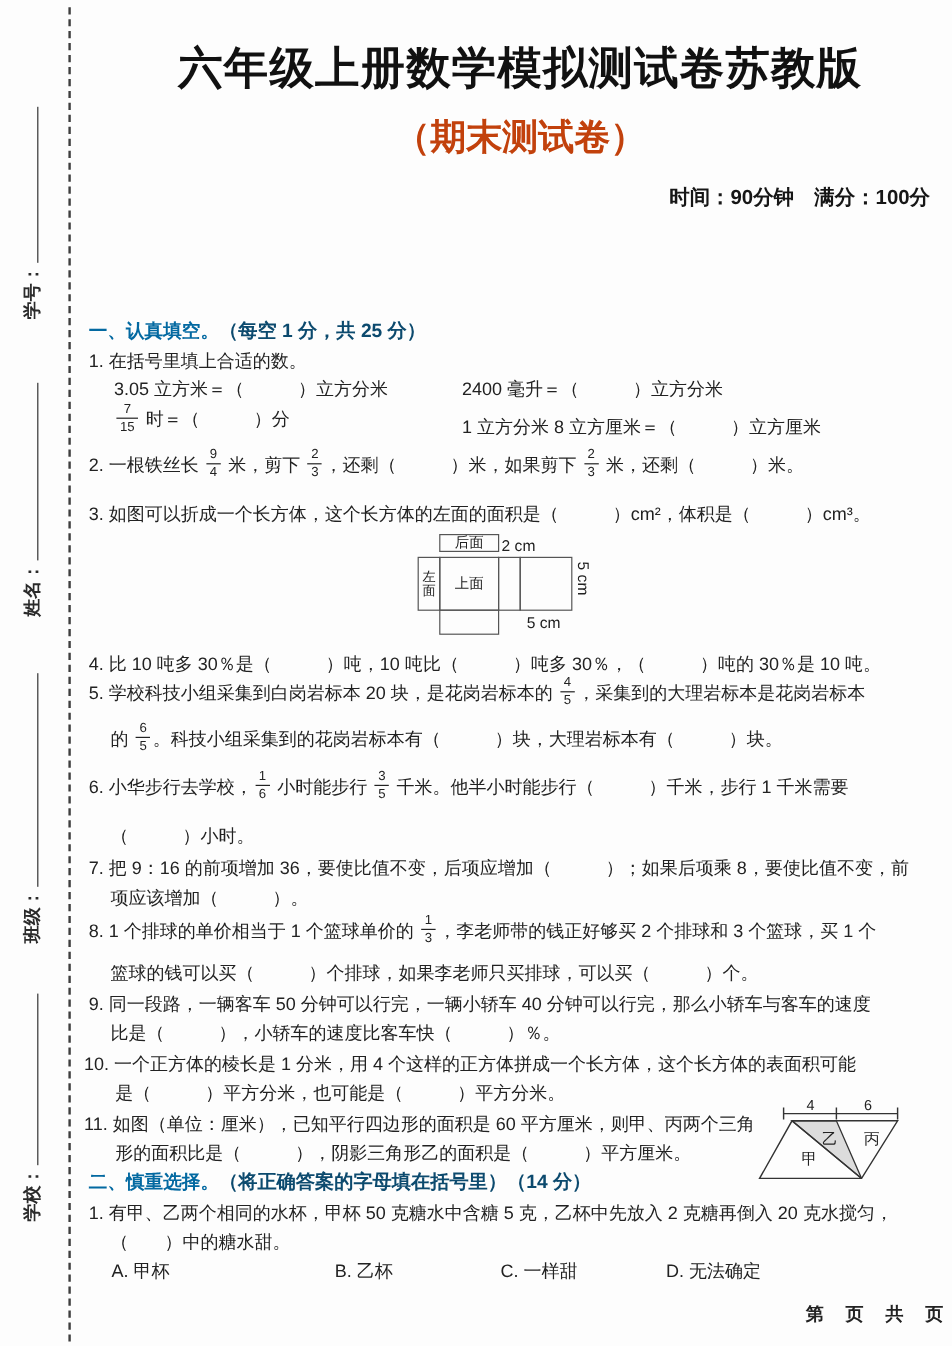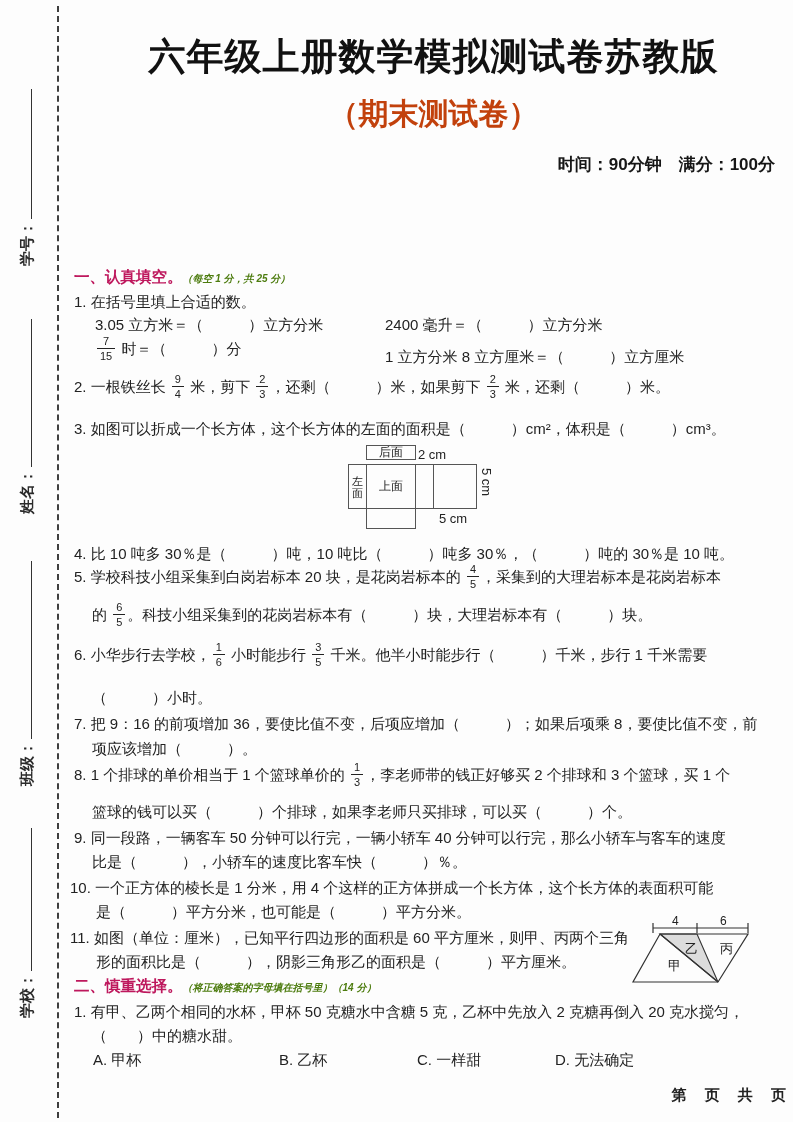--- a/index.html
+++ b/index.html
@@ -13,22 +13,22 @@
   .page-title { top:24px; font-size:37px; font-weight:bold; letter-spacing:1px; color:#111; }
   .page-subtitle { top:86px; font-size:30px; font-weight:bold; color:#c2410c; }
   .exam-meta { position:absolute; left:92px; width:683px; top:153px; text-align:right;
                font-size:17px; font-weight:bold; color:#161616; }
   
   table.score { position:absolute; left:92px; top:181px; border-collapse:collapse;
                 table-layout:fixed; border:2.5px solid #2a2a2a; }
   table.score td { border:1.6px solid #4a4a4a; text-align:center; vertical-align:middle;
                    font-size:20px; font-weight:bold; color:#222; padding:0; }
   
-  .sec-head { font-weight:bold; font-size:15.5px; color:#be185d; }
-  .sec-note { font-weight:bold; font-size:10px; color:#4d7c0f;font-style:italic; }
+  .sec-head { font-weight:bold; font-size:15.5px; color:#0369a1; }
+  .sec-note { font-weight:bold; font-size:16px; color:#0c4a6e; }
   
   .frac { display:inline-block; vertical-align:middle; text-align:center;
           font-size:11px; line-height:12px; position:relative; top:-2px; margin:0 2px; }
   .frac .fn { display:block; padding:0 3px 1px; border-bottom:1.2px solid #222; }
   .frac .fd { display:block; padding:1px 3px 0; }
   
   .dash-line { position:absolute; left:57px; top:6px; height:1112px;
                border-left:2.2px dashed #3e3e3e; }
   .side-item { position:absolute; left:16px; transform:rotate(-90deg); transform-origin:0 0;
                white-space:nowrap; font-size:15px; font-weight:bold; color:#2a2a2a; }

